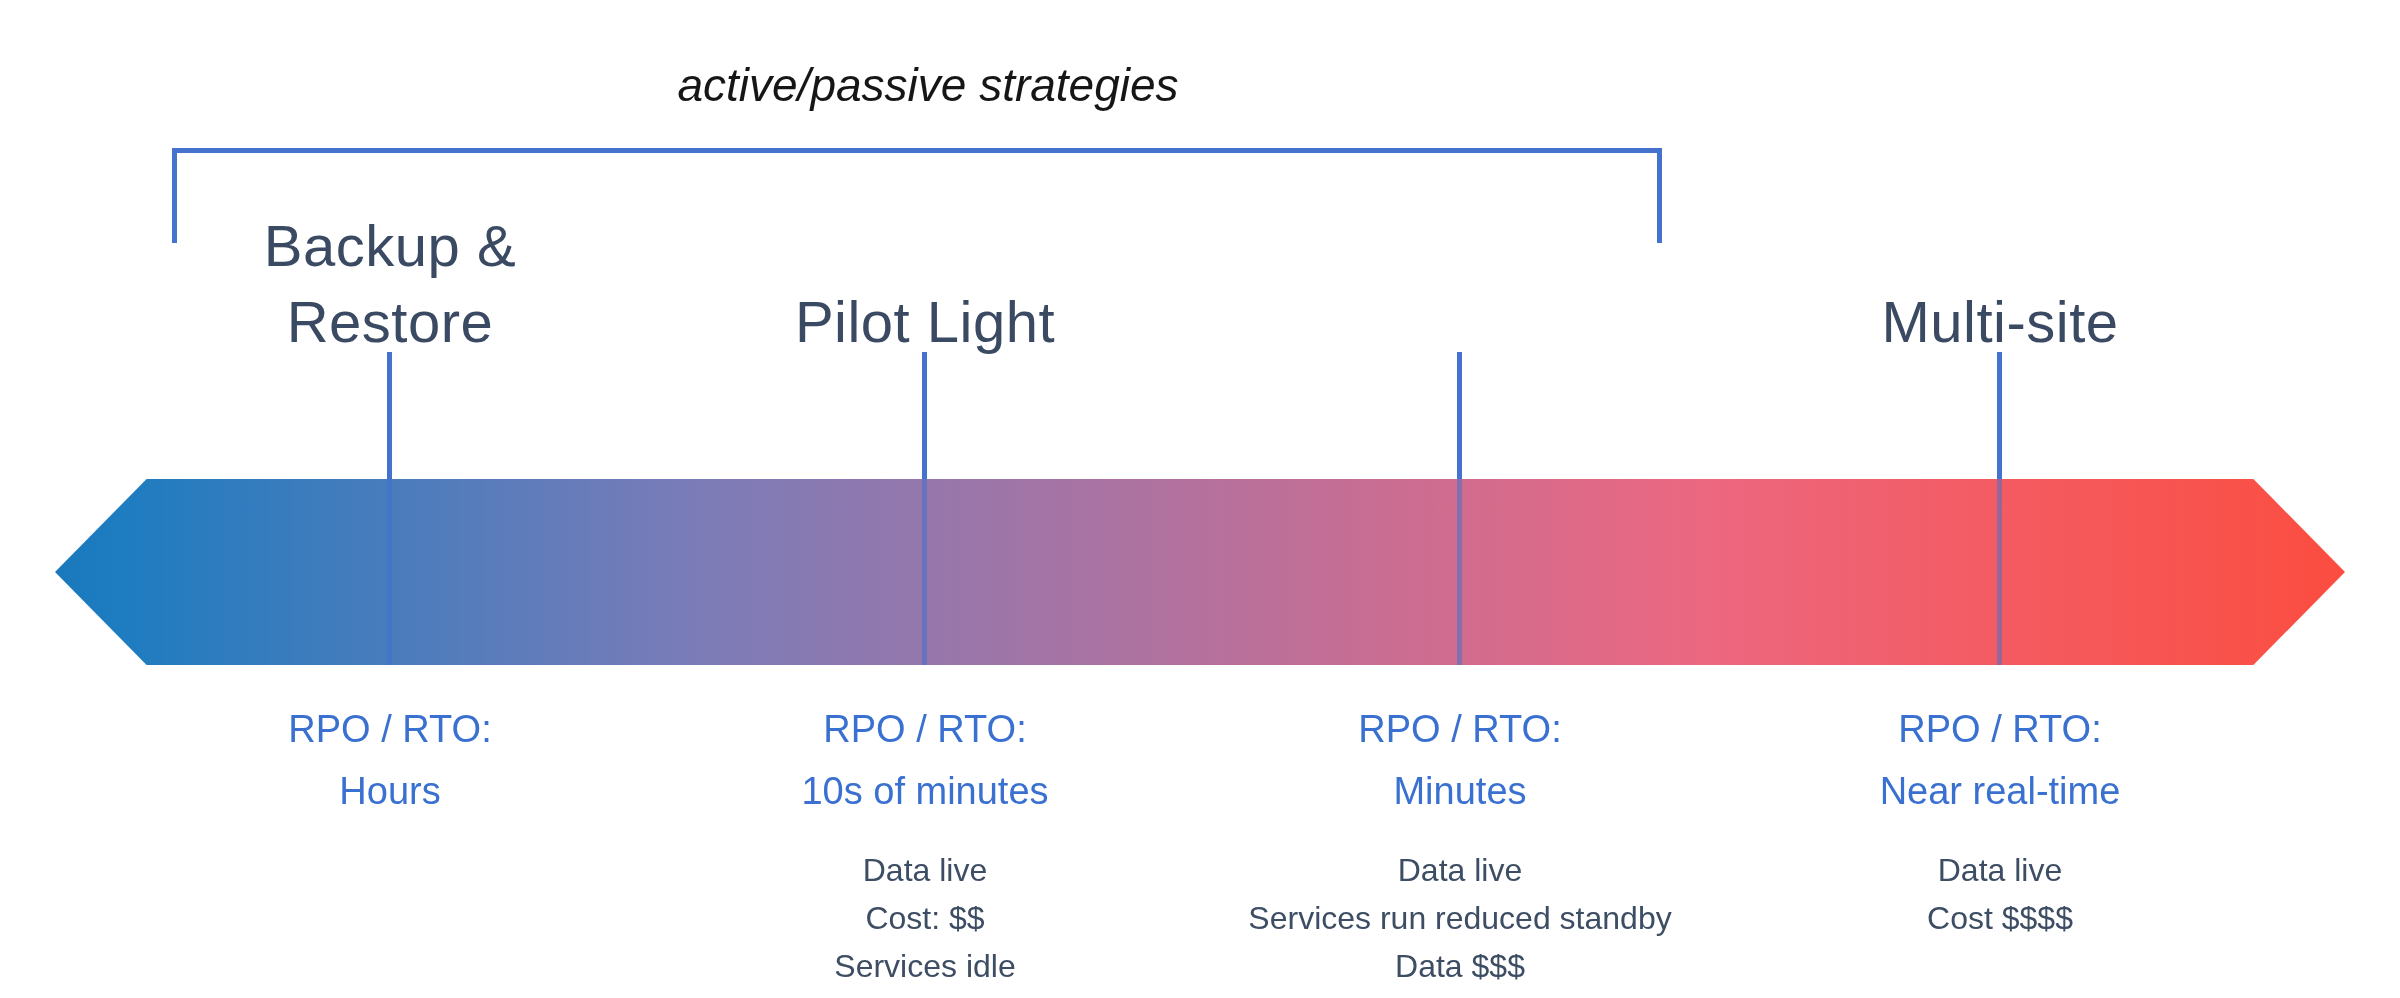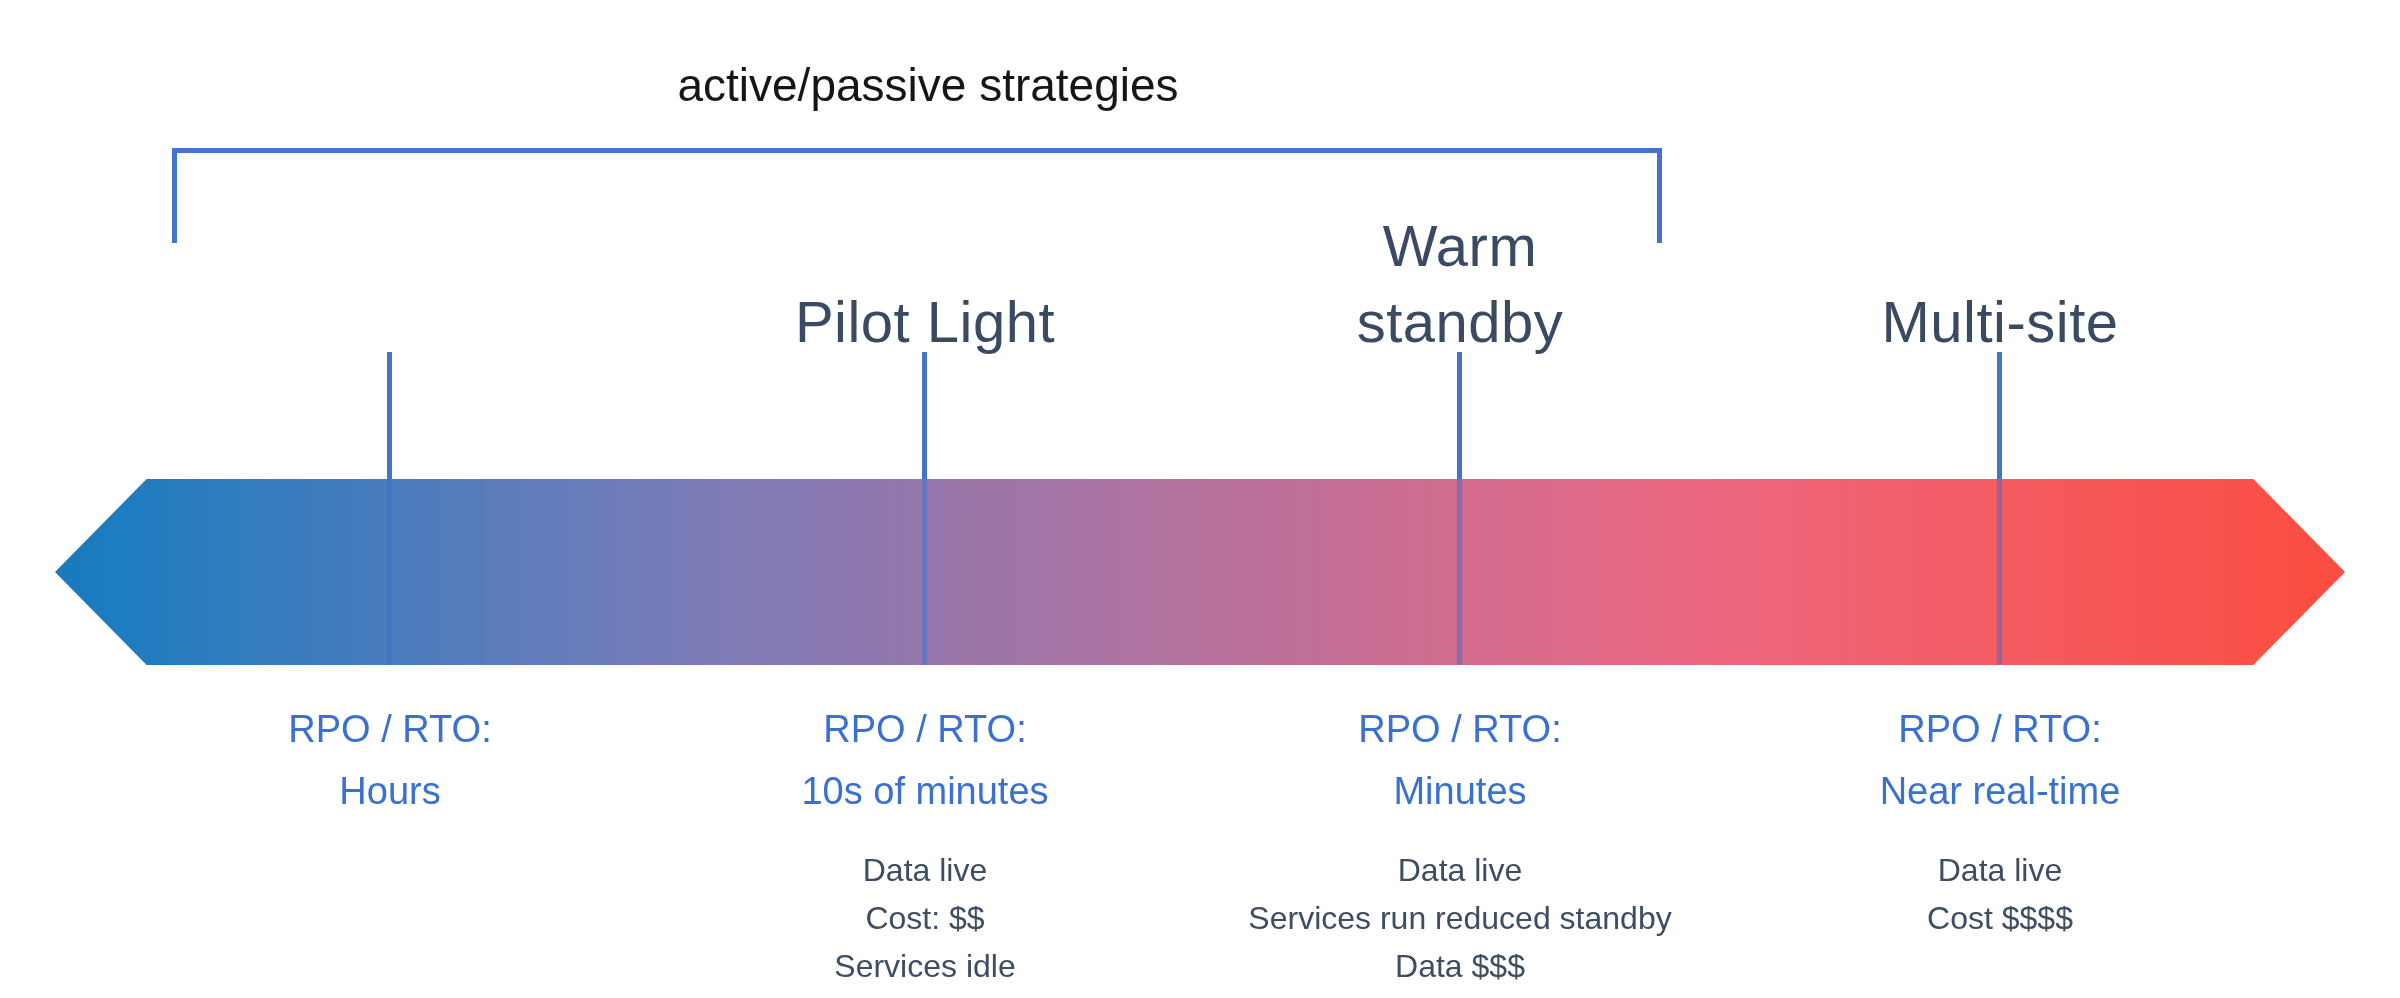--- a/index.html
+++ b/index.html
@@ -10,20 +10,21 @@
     font-family: "Liberation Sans", sans-serif;
     overflow: hidden;
   }
   .abs { position: absolute; }
 
   
   .diagram-title {
     top: 58px; left: 928px; transform: translateX(-50%);
     font-size: 46px; color: #161616; white-space: nowrap;
     z-index: 3;
+    font-style: italic;
   }
 
   
   .bracket {
     left: 172px; top: 148px; width: 1480px; height: 90px;
     border-top: 5px solid #4472cc;
     border-left: 5px solid #4472cc;
     border-right: 5px solid #4472cc;
     z-index: 2;
   }
@@ -83,20 +84,24 @@
 <div class="abs connector-top" style="left:387px"></div>
 <div class="abs connector-through" style="left:387px"></div>
 <div class="abs connector-top" style="left:922px"></div>
 <div class="abs connector-through" style="left:922px"></div>
 <div class="abs connector-top" style="left:1457px"></div>
 <div class="abs connector-through" style="left:1457px"></div>
 <div class="abs connector-top" style="left:1997px"></div>
 <div class="abs connector-through" style="left:1997px"></div>
 
 <div class="abs col" style="left:40px">
+  <div class="strategy-label">
+    <span>Backup &amp;</span>
+    <span>Restore</span>
+  </div>
   <div class="rpo-block">
     <span>RPO / RTO:</span>
     <span>Hours</span>
   </div>
 </div>
 
 <div class="abs col" style="left:575px">
   <div class="strategy-label">
     <span>Pilot Light</span>
   </div>
@@ -105,24 +110,20 @@
     <span>10s of minutes</span>
   </div>
   <div class="details-block">
     <span>Data live</span>
     <span>Cost: $$</span>
     <span>Services idle</span>
   </div>
 </div>
 
 <div class="abs col" style="left:1110px">
-  <div class="strategy-label">
-    <span>Warm</span>
-    <span>standby</span>
-  </div>
   <div class="rpo-block">
     <span>RPO / RTO:</span>
     <span>Minutes</span>
   </div>
   <div class="details-block">
     <span>Data live</span>
     <span>Services run reduced standby</span>
     <span>Data $$$</span>
   </div>
 </div>

